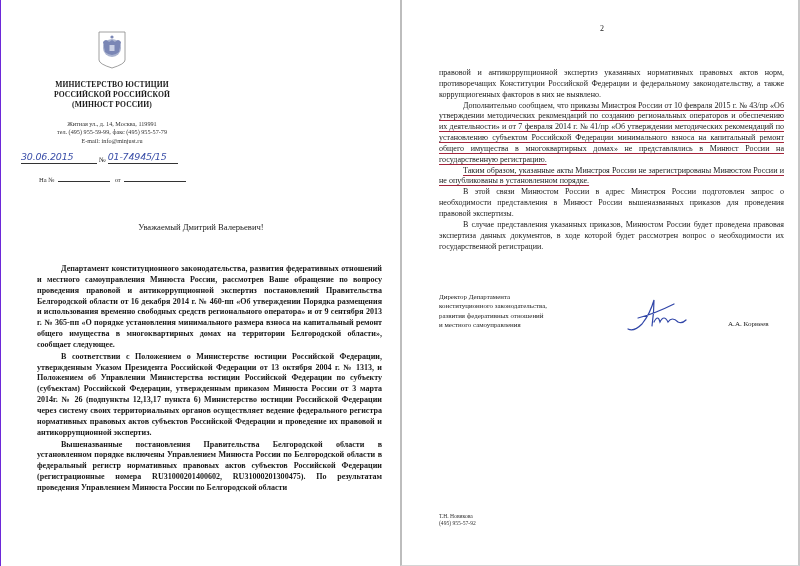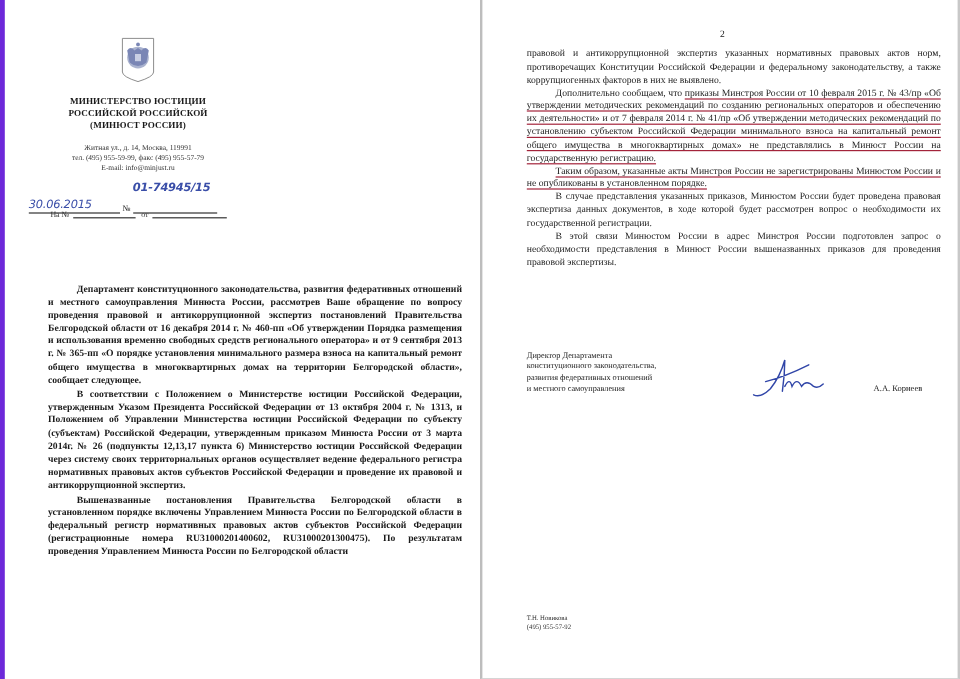--- a/index.html
+++ b/index.html
@@ -1,42 +1,42 @@
 <!DOCTYPE html>
 <html><head>
   <meta charset="utf-8">
   <style>
     * { box-sizing: border-box; margin: 0; padding: 0; }
     html, body { width: 800px; height: 566px; background: #ffffff; overflow: hidden; }
     body { font-family: "Liberation Serif", serif; color: #1a1a1a; position: relative; }
 
     .page { position: absolute; top: 0; height: 566px; background: #ffffff; }
-    .page-1 { left: 0; width: 400px; border-left: 4px solid #6d28d9; }
+    .page-1 { left: 0; width: 400px; border-left: 1px solid #6d28d9; }
     .page-2 { left: 400px; width: 400px; border-left: 2px solid #bdbdbd; border-right: 2px solid #c8c8c8; border-bottom: 1px solid #d5d5d5; }
 
     
     .letterhead { position: absolute; left: 22px; top: 30px; width: 178px; text-align: center; }
     .emblem { width: 30px; height: 40px; margin: 0 auto 10px auto; position: relative; }
     .emblem svg { width: 30px; height: 40px; display: block; }
     .org-name { font-size: 7.6px; font-weight: bold; line-height: 10px; letter-spacing: 0.1px; }
     .org-address { font-size: 6.2px; line-height: 8.3px; margin-top: 10px; color: #333; }
 
     .reg-line { position: absolute; left: 20px; top: 151px; font-size: 8px; display: flex; align-items: flex-end; }
     .hand { font-family: "DejaVu Sans", sans-serif; font-style: italic; color: #3a4ea8; font-size: 9.5px; letter-spacing: -0.2px; }
     .reg-date { width: 76px; border-bottom: 0.8px solid #333; padding-bottom: 1px; }
     .reg-no-label { margin: 0 2px 0 2px; font-size: 7px; }
-    .reg-no { width: 70px; border-bottom: 0.8px solid #333; padding-bottom: 15px; font-weight: bold; }
+    .reg-no { width: 70px; border-bottom: 0.8px solid #333; padding-bottom: 1px; }
 
     .reply-line { position: absolute; left: 38px; top: 176px; font-size: 6.6px; display: flex; align-items: flex-end; color: #333; }
     .reply-blank { display: inline-block; width: 52px; border-bottom: 0.8px solid #333; margin: 0 5px 1px 3px; }
     .reply-blank.long { width: 62px; }
 
     
     .salutation { position: absolute; left: 0; width: 400px; top: 222px; text-align: center; font-size: 8.6px; }
-    .text { position: absolute; font-size: 8.05px; line-height: 10.85px; text-align: justify; }
+    .text { position: absolute; font-size: 8.05px; line-height: 10.85px; text-align: justify; margin-top: 28px; }
     .text p { text-indent: 24px; }
     .p1-body { left: 36px; width: 345px; top: 236px; font-weight: bold; }
     .p1-body p + p { margin-top: 1px; }
 
     
     .page-number { position: absolute; left: 0; width: 400px; top: 24px; text-align: center; font-size: 8px; }
     .p2-body { left: 37px; width: 345px; top: 40px; }
     .underlined { text-decoration: underline; text-decoration-color: #a3243b; text-decoration-thickness: 0.9px; text-underline-offset: 1.5px; }
 
     .signature-block { position: absolute; left: 37px; top: 292px; font-size: 6.9px; line-height: 9.4px; }
@@ -76,41 +76,42 @@
     <span class="hand reg-no">01-74945/15</span>
   </div>
 
   <div class="reply-line">
     <span>На №</span>
     <span class="reply-blank"></span>
     <span>от</span>
     <span class="reply-blank long"></span>
   </div>
 
+  <div class="salutation">Уважаемый Дмитрий Валерьевич!</div>
 
   <div class="text p1-body">
     <p>Департамент конституционного законодательства, развития федеративных отношений и местного самоуправления Минюста России, рассмотрев Ваше обращение по вопросу проведения правовой и антикоррупционной экспертиз постановлений Правительства Белгородской области от 16 декабря 2014 г. № 460-пп «Об утверждении Порядка размещения и использования временно свободных средств регионального оператора» и от 9 сентября 2013 г. № 365-пп «О порядке установления минимального размера взноса на капитальный ремонт общего имущества в многоквартирных домах на территории Белгородской области», сообщает следующее.</p>
     <p>В соответствии с Положением о Министерстве юстиции Российской Федерации, утвержденным Указом Президента Российской Федерации от 13 октября 2004 г. № 1313, и Положением об Управлении Министерства юстиции Российской Федерации по субъекту (субъектам) Российской Федерации, утвержденным приказом Минюста России от 3 марта 2014г. № 26 (подпункты 12,13,17 пункта 6) Министерство юстиции Российской Федерации через систему своих территориальных органов осуществляет ведение федерального регистра нормативных правовых актов субъектов Российской Федерации и проведение их правовой и антикоррупционной экспертиз.</p>
     <p>Вышеназванные постановления Правительства Белгородской области в установленном порядке включены Управлением Минюста России по Белгородской области в федеральный регистр нормативных правовых актов субъектов Российской Федерации (регистрационные номера RU31000201400602, RU31000201300475). По результатам проведения Управлением Минюста России по Белгородской области</p>
   </div>
 </div>
 
 <div class="page page-2">
   <div class="page-number">2</div>
 
   <div class="text p2-body">
     <div>правовой и антикоррупционной экспертиз указанных нормативных правовых актов норм, противоречащих Конституции Российской Федерации и федеральному законодательству, а также коррупциогенных факторов в них не выявлено.</div>
     <p>
       <span>Дополнительно сообщаем, что </span><span class="underlined">приказы Минстроя России от 10 февраля 2015 г. № 43/пр «Об утверждении методических рекомендаций по созданию региональных операторов и обеспечению их деятельности» и от 7 февраля 2014 г. № 41/пр «Об утверждении методических рекомендаций по установлению субъектом Российской Федерации минимального взноса на капитальный ремонт общего имущества в многоквартирных домах» не представлялись в Минюст России на государственную регистрацию.</span>
     </p>
     <p>
       <span class="underlined">Таким образом, указанные акты Минстроя России не зарегистрированы Минюстом России и не опубликованы в установленном порядке.</span>
     </p>
+    <p>В этой связи Минюстом России в адрес Минстроя России подготовлен запрос о необходимости представления в Минюст России вышеназванных приказов для проведения правовой экспертизы.</p>
     <p>В случае представления указанных приказов, Минюстом России будет проведена правовая экспертиза данных документов, в ходе которой будет рассмотрен вопрос о необходимости их государственной регистрации.</p>
-    <p>В этой связи Минюстом России в адрес Минстроя России подготовлен запрос о необходимости представления в Минюст России вышеназванных приказов для проведения правовой экспертизы.</p>
   </div>
 
   <div class="signature-block">
     <div>Директор Департамента</div>
     <div>конституционного законодательства,</div>
     <div>развития федеративных отношений</div>
     <div>и местного самоуправления</div>
   </div>
 
   <div class="signature-mark">

